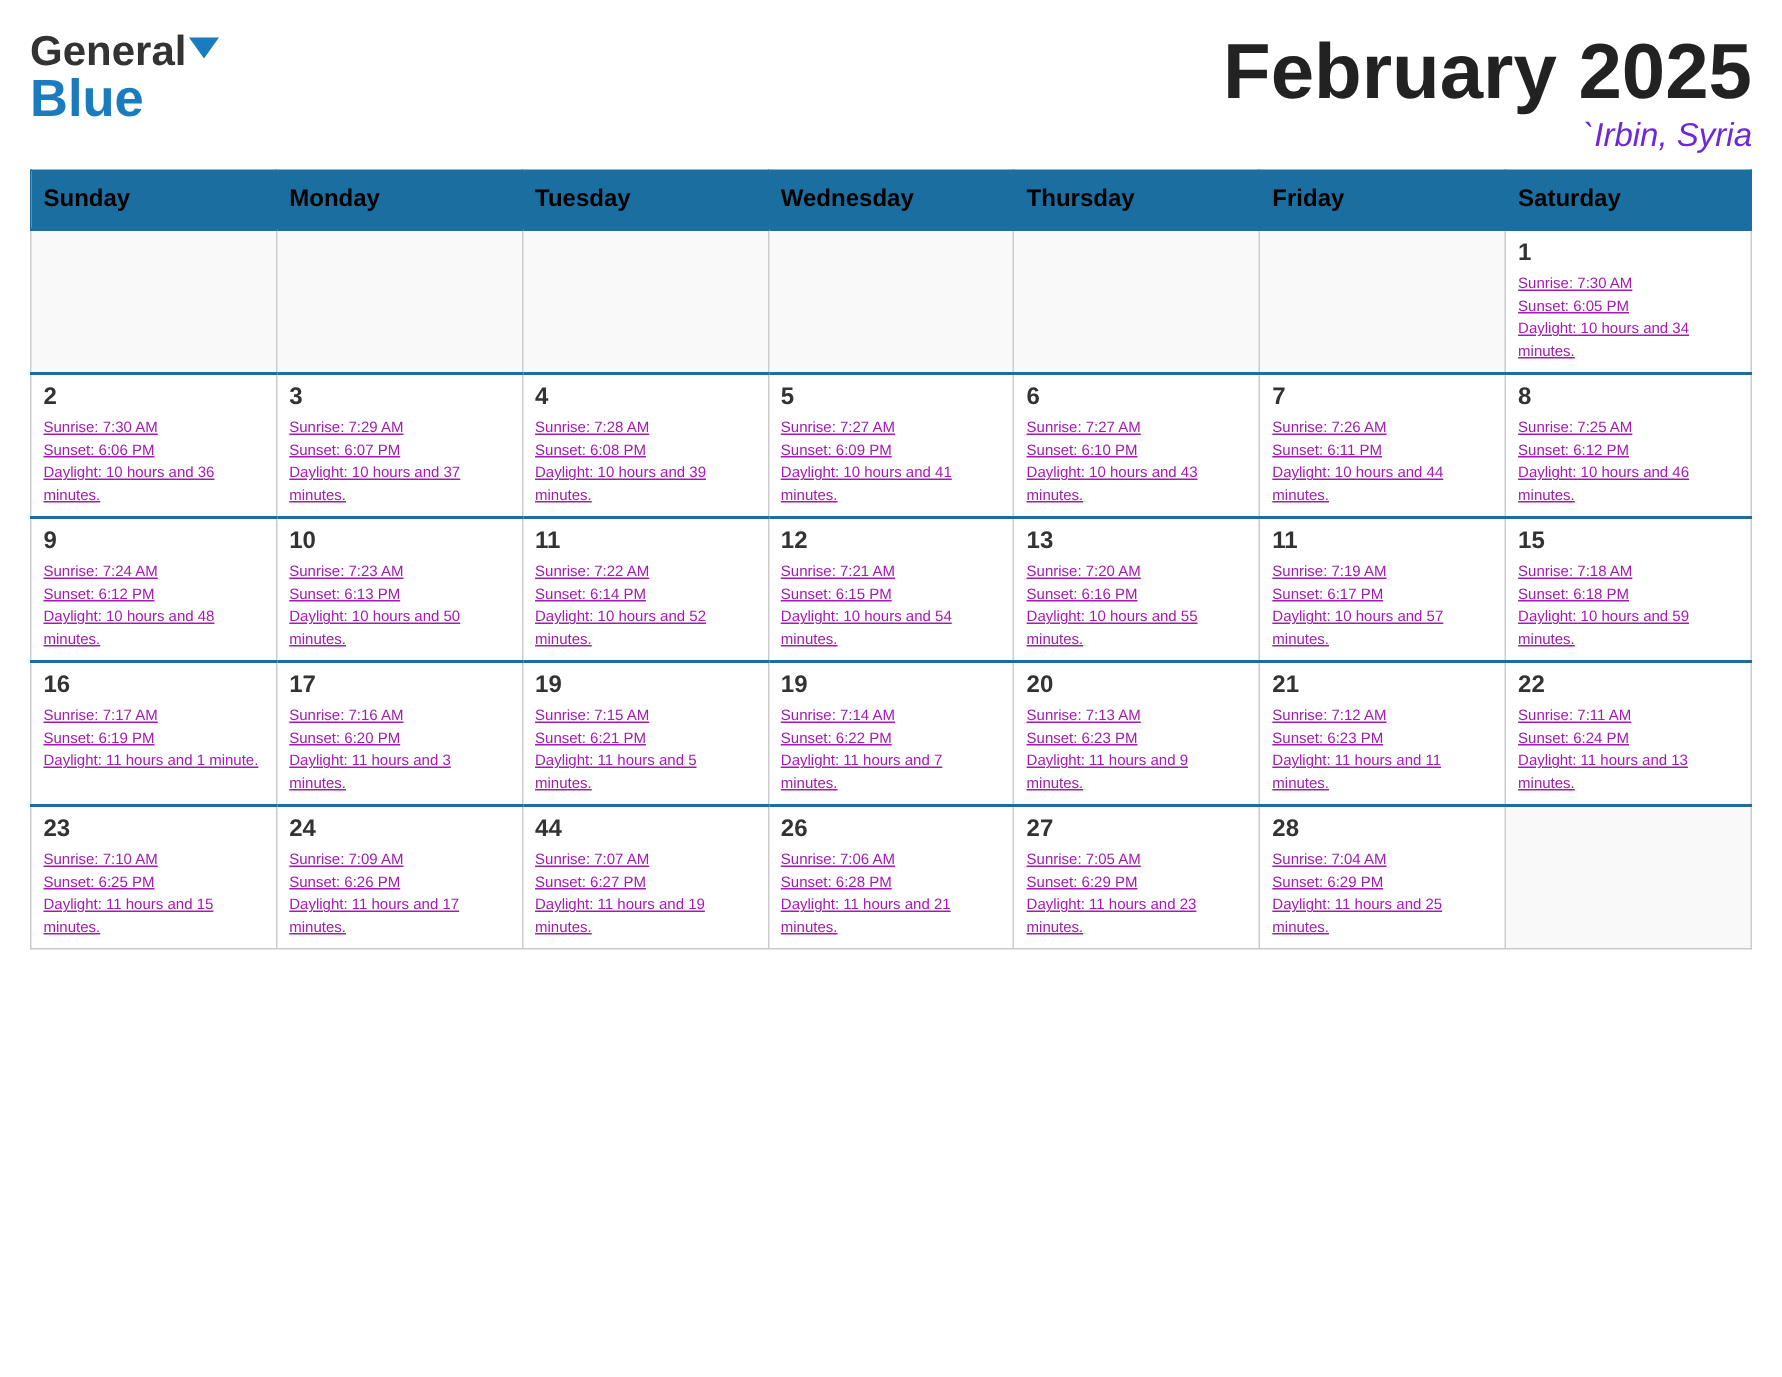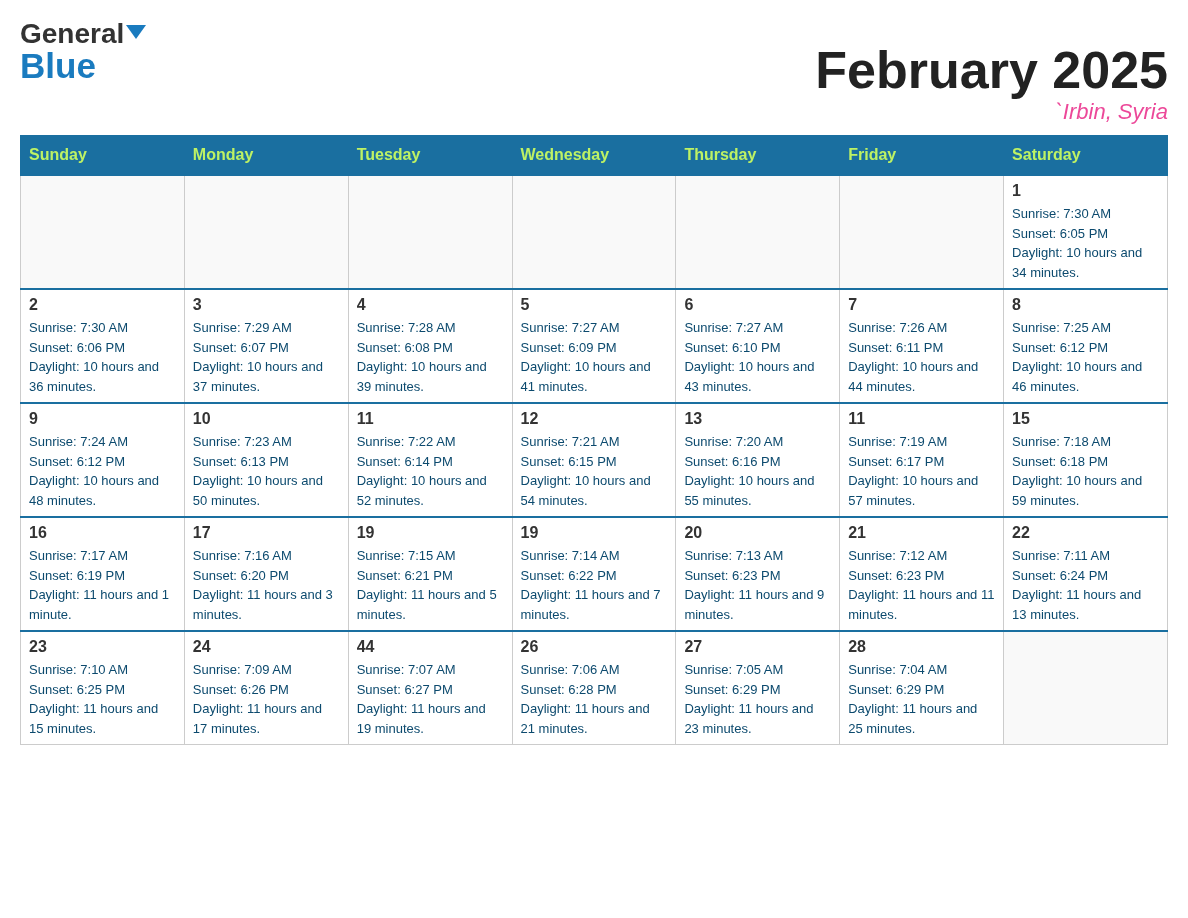--- a/index.html
+++ b/index.html
@@ -34,35 +34,34 @@
       line-height: 1;
     }
     .title-section {
       text-align: right;
     }
     .month-title {
       font-size: 52px;
       font-weight: bold;
       color: #222;
       line-height: 1.1;
-      margin-top: 22px;
     }
     .location {
       font-size: 22px;
-      color: #ec4899;
+      color: #6d28d9;
       font-style: italic;
     }
     .calendar {
       width: 100%;
       border-collapse: collapse;
       margin-top: 10px;
     }
     .calendar thead th {
       background-color: #1a6fa0;
-      color: #bef264;
+      color: #000000;
       font-size: 16px;
       font-weight: bold;
       padding: 10px 8px;
       text-align: left;
       border: 1px solid #1a6fa0;
     }
     .calendar tbody td {
       width: 14.28%;
       vertical-align: top;
       border: 1px solid #ccc;
@@ -73,23 +72,24 @@
       color: #333;
     }
     .day-number {
       font-size: 16px;
       font-weight: bold;
       color: #333;
       margin-bottom: 4px;
       display: block;
     }
     .day-info {
-      font-size: 13px;
-      color: #0c4a6e;
+      font-size: 10px;
+      color: #a21caf;
       line-height: 1.5;
+      text-decoration: underline;
     }
     .empty-cell {
       background: #f9f9f9;
     }
     
     .logo-line {
       display: flex;
       align-items: baseline;
     }
     .arrow-icon {

